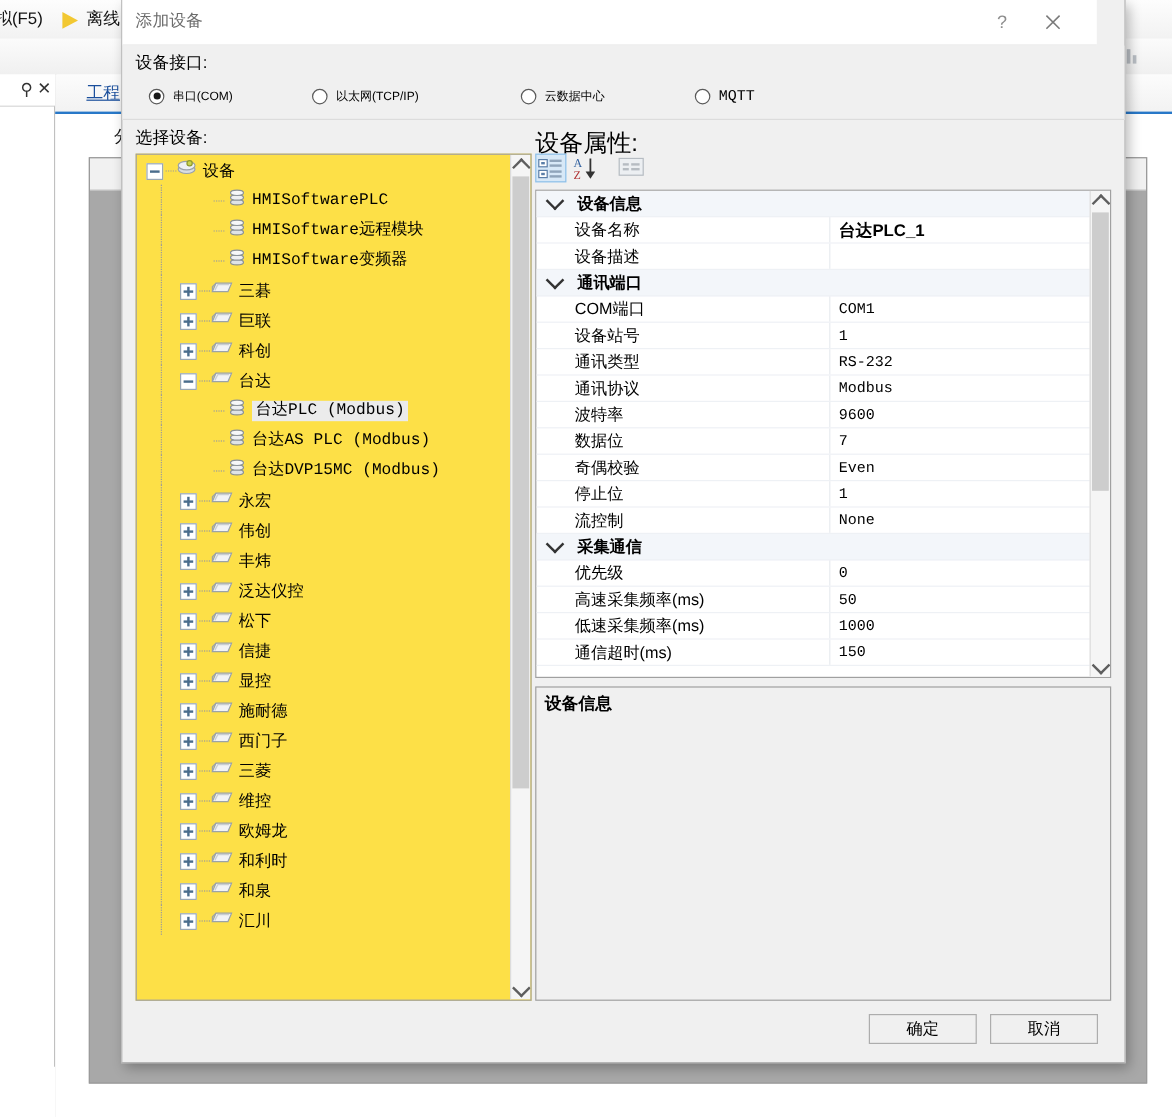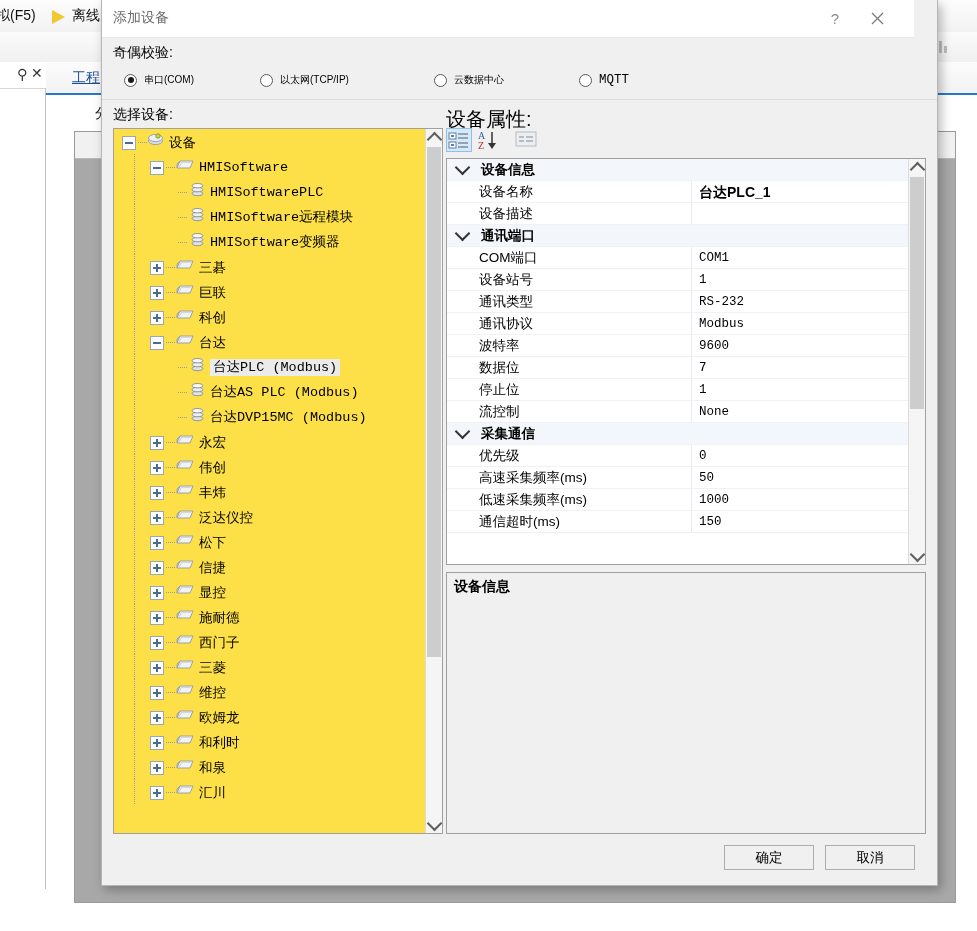--- a/index.html
+++ b/index.html
@@ -202,21 +202,21 @@
     <span class="dlg-help">?</span>
     <span class="dlg-close">
       <svg width="13" height="13" viewBox="0 0 13 13">
           <line x1="1" y1="1" x2="12" y2="12" stroke="#7a7a7a" stroke-width="1.3"></line>
           <line x1="12" y1="1" x2="1" y2="12" stroke="#7a7a7a" stroke-width="1.3"></line>
         </svg>
     </span>
   </div>
 
   <div class="iface-group">
-    <span class="iface-label">奇偶校验:</span>
+    <span class="iface-label">设备接口:</span>
     <div class="radio-row">
       <label class="radio" style="left:22px;">
         <span class="rdot on"></span>
         <span class="rlabel">串口(COM)</span>
       </label>
       <label class="radio" style="left:158px;">
         <span class="rdot"></span>
         <span class="rlabel">以太网(TCP/IP)</span>
       </label>
       <label class="radio" style="left:332px;">
@@ -232,25 +232,20 @@
 
   <span class="sel-label">选择设备:</span>
 
   <div class="tree-box">
     <div class="tree-inner" id="tree-inner">
         <div class="tnode"><span style="display:inline-block;width:8px;"></span><span class="tw"></span><span class="dots"></span><span class="ico"><svg width="17" height="15">
               <ellipse cx="8.5" cy="9" rx="7" ry="3.6" fill="#d9dde1" stroke="#9aa2aa"></ellipse>
               <ellipse cx="8.5" cy="6" rx="7" ry="3.6" fill="#eef1f4" stroke="#9aa2aa"></ellipse>
               <circle cx="11" cy="4" r="2.2" fill="#c8d44e" stroke="#8f9a2e"></circle>
             </svg></span><span class="tlabel">设备</span></div>
-        <div class="tnode"><span class="vline" style="left:20px;"></span><span style="display:inline-block;width:36px;"></span><span class="tw"></span><span class="dots"></span><span class="ico"><svg width="19" height="14">
-              <path d="M2 10 L5 3 L18 3 L15 10 Z" fill="#f2f3f5" stroke="#9aa2aa"></path>
-              <path d="M2 10 L2 6 L5 3" fill="none" stroke="#9aa2aa"></path>
-              <path d="M4 9 L6.5 4.2 L16 4.2" fill="none" stroke="#c9ced3"></path>
-            </svg></span><span class="tlabel mono">HMISoftware</span></div>
         <div class="tnode"><span class="vline" style="left:20px;"></span><span style="display:inline-block;width:64px;"></span><span class="dots"></span><span class="spacer" style="width:3px;"></span><span class="ico"><svg width="15" height="15">
               <ellipse cx="7.5" cy="11.5" rx="5.4" ry="2.2" fill="#dfe3e7" stroke="#8b9299"></ellipse>
               <ellipse cx="7.5" cy="7.6" rx="5.4" ry="2.2" fill="#eef0f2" stroke="#8b9299"></ellipse>
               <ellipse cx="7.5" cy="3.7" rx="5.4" ry="2.2" fill="#f7f8f9" stroke="#8b9299"></ellipse>
             </svg></span><span class="tlabel mono">HMISoftwarePLC</span></div>
         <div class="tnode"><span class="vline" style="left:20px;"></span><span style="display:inline-block;width:64px;"></span><span class="dots"></span><span class="spacer" style="width:3px;"></span><span class="ico"><svg width="15" height="15">
               <ellipse cx="7.5" cy="11.5" rx="5.4" ry="2.2" fill="#dfe3e7" stroke="#8b9299"></ellipse>
               <ellipse cx="7.5" cy="7.6" rx="5.4" ry="2.2" fill="#eef0f2" stroke="#8b9299"></ellipse>
               <ellipse cx="7.5" cy="3.7" rx="5.4" ry="2.2" fill="#f7f8f9" stroke="#8b9299"></ellipse>
             </svg></span><span class="tlabel mono">HMISoftware远程模块</span></div>
@@ -464,20 +459,25 @@
           <span class="pname">波特率</span>
           <span class="pval">9600</span>
         </div>
         <div class="prow">
           <span class="pexp"></span>
           <span class="pname">数据位</span>
           <span class="pval">7</span>
         </div>
         <div class="prow">
           <span class="pexp"></span>
+          <span class="pname">奇偶校验</span>
+          <span class="pval">Even</span>
+        </div>
+        <div class="prow">
+          <span class="pexp"></span>
           <span class="pname">停止位</span>
           <span class="pval">1</span>
         </div>
         <div class="prow">
           <span class="pexp"></span>
           <span class="pname">流控制</span>
           <span class="pval">None</span>
         </div>
         <div class="prow cat">
           <span class="pexp">

